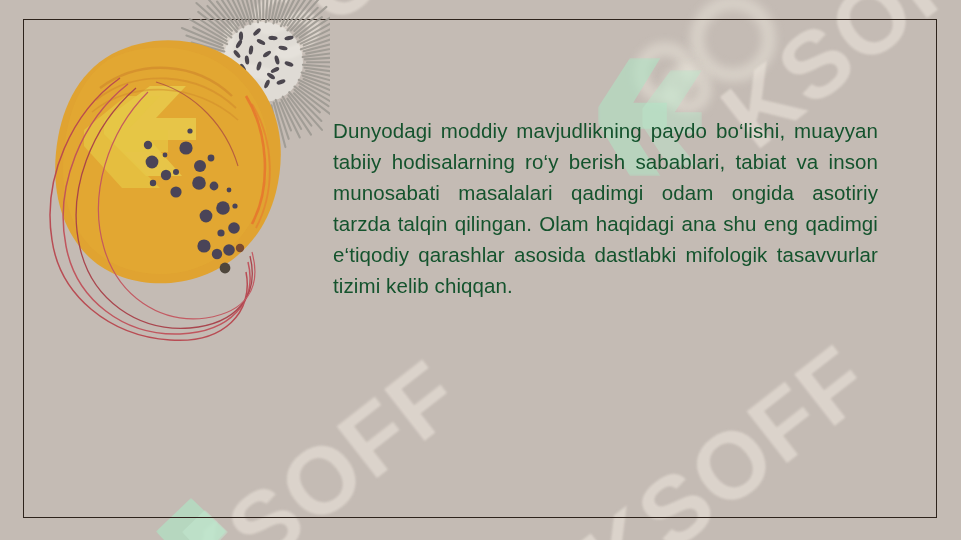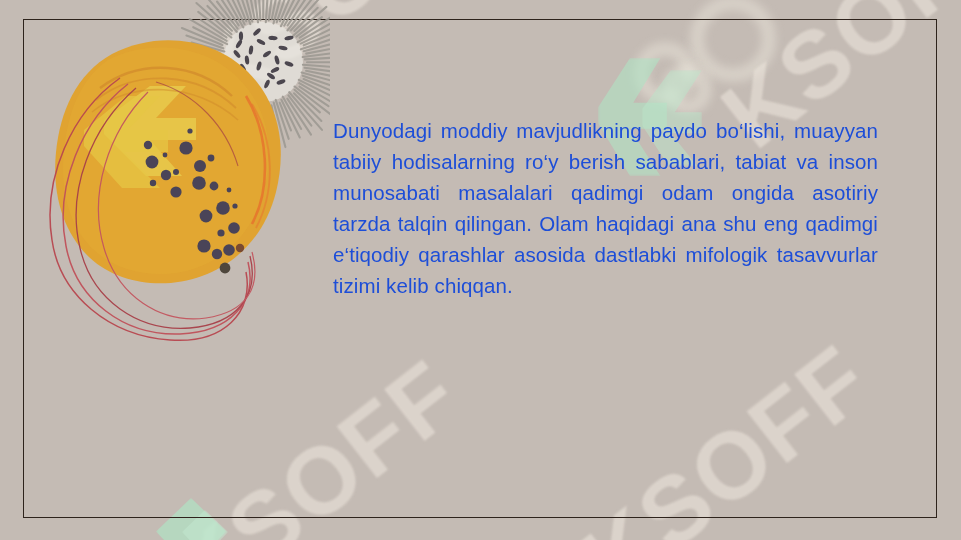--- a/index.html
+++ b/index.html
@@ -95,21 +95,21 @@
     pointer-events:none;
   }
 
   
   #body-text {
     position:absolute;
     left:333px; top:115px;
     width:545px;
     font-size:20.5px;
     line-height:31px;
-    color:#1d4ed8;
+    color:#14532d;
     text-align:justify;
     text-justify:inter-word;
     letter-spacing:0.1px;
   }
   #body-text.last-loose { text-align-last:left; }
 </style>
 </head>
 <body>
 
 <div id="slide">

